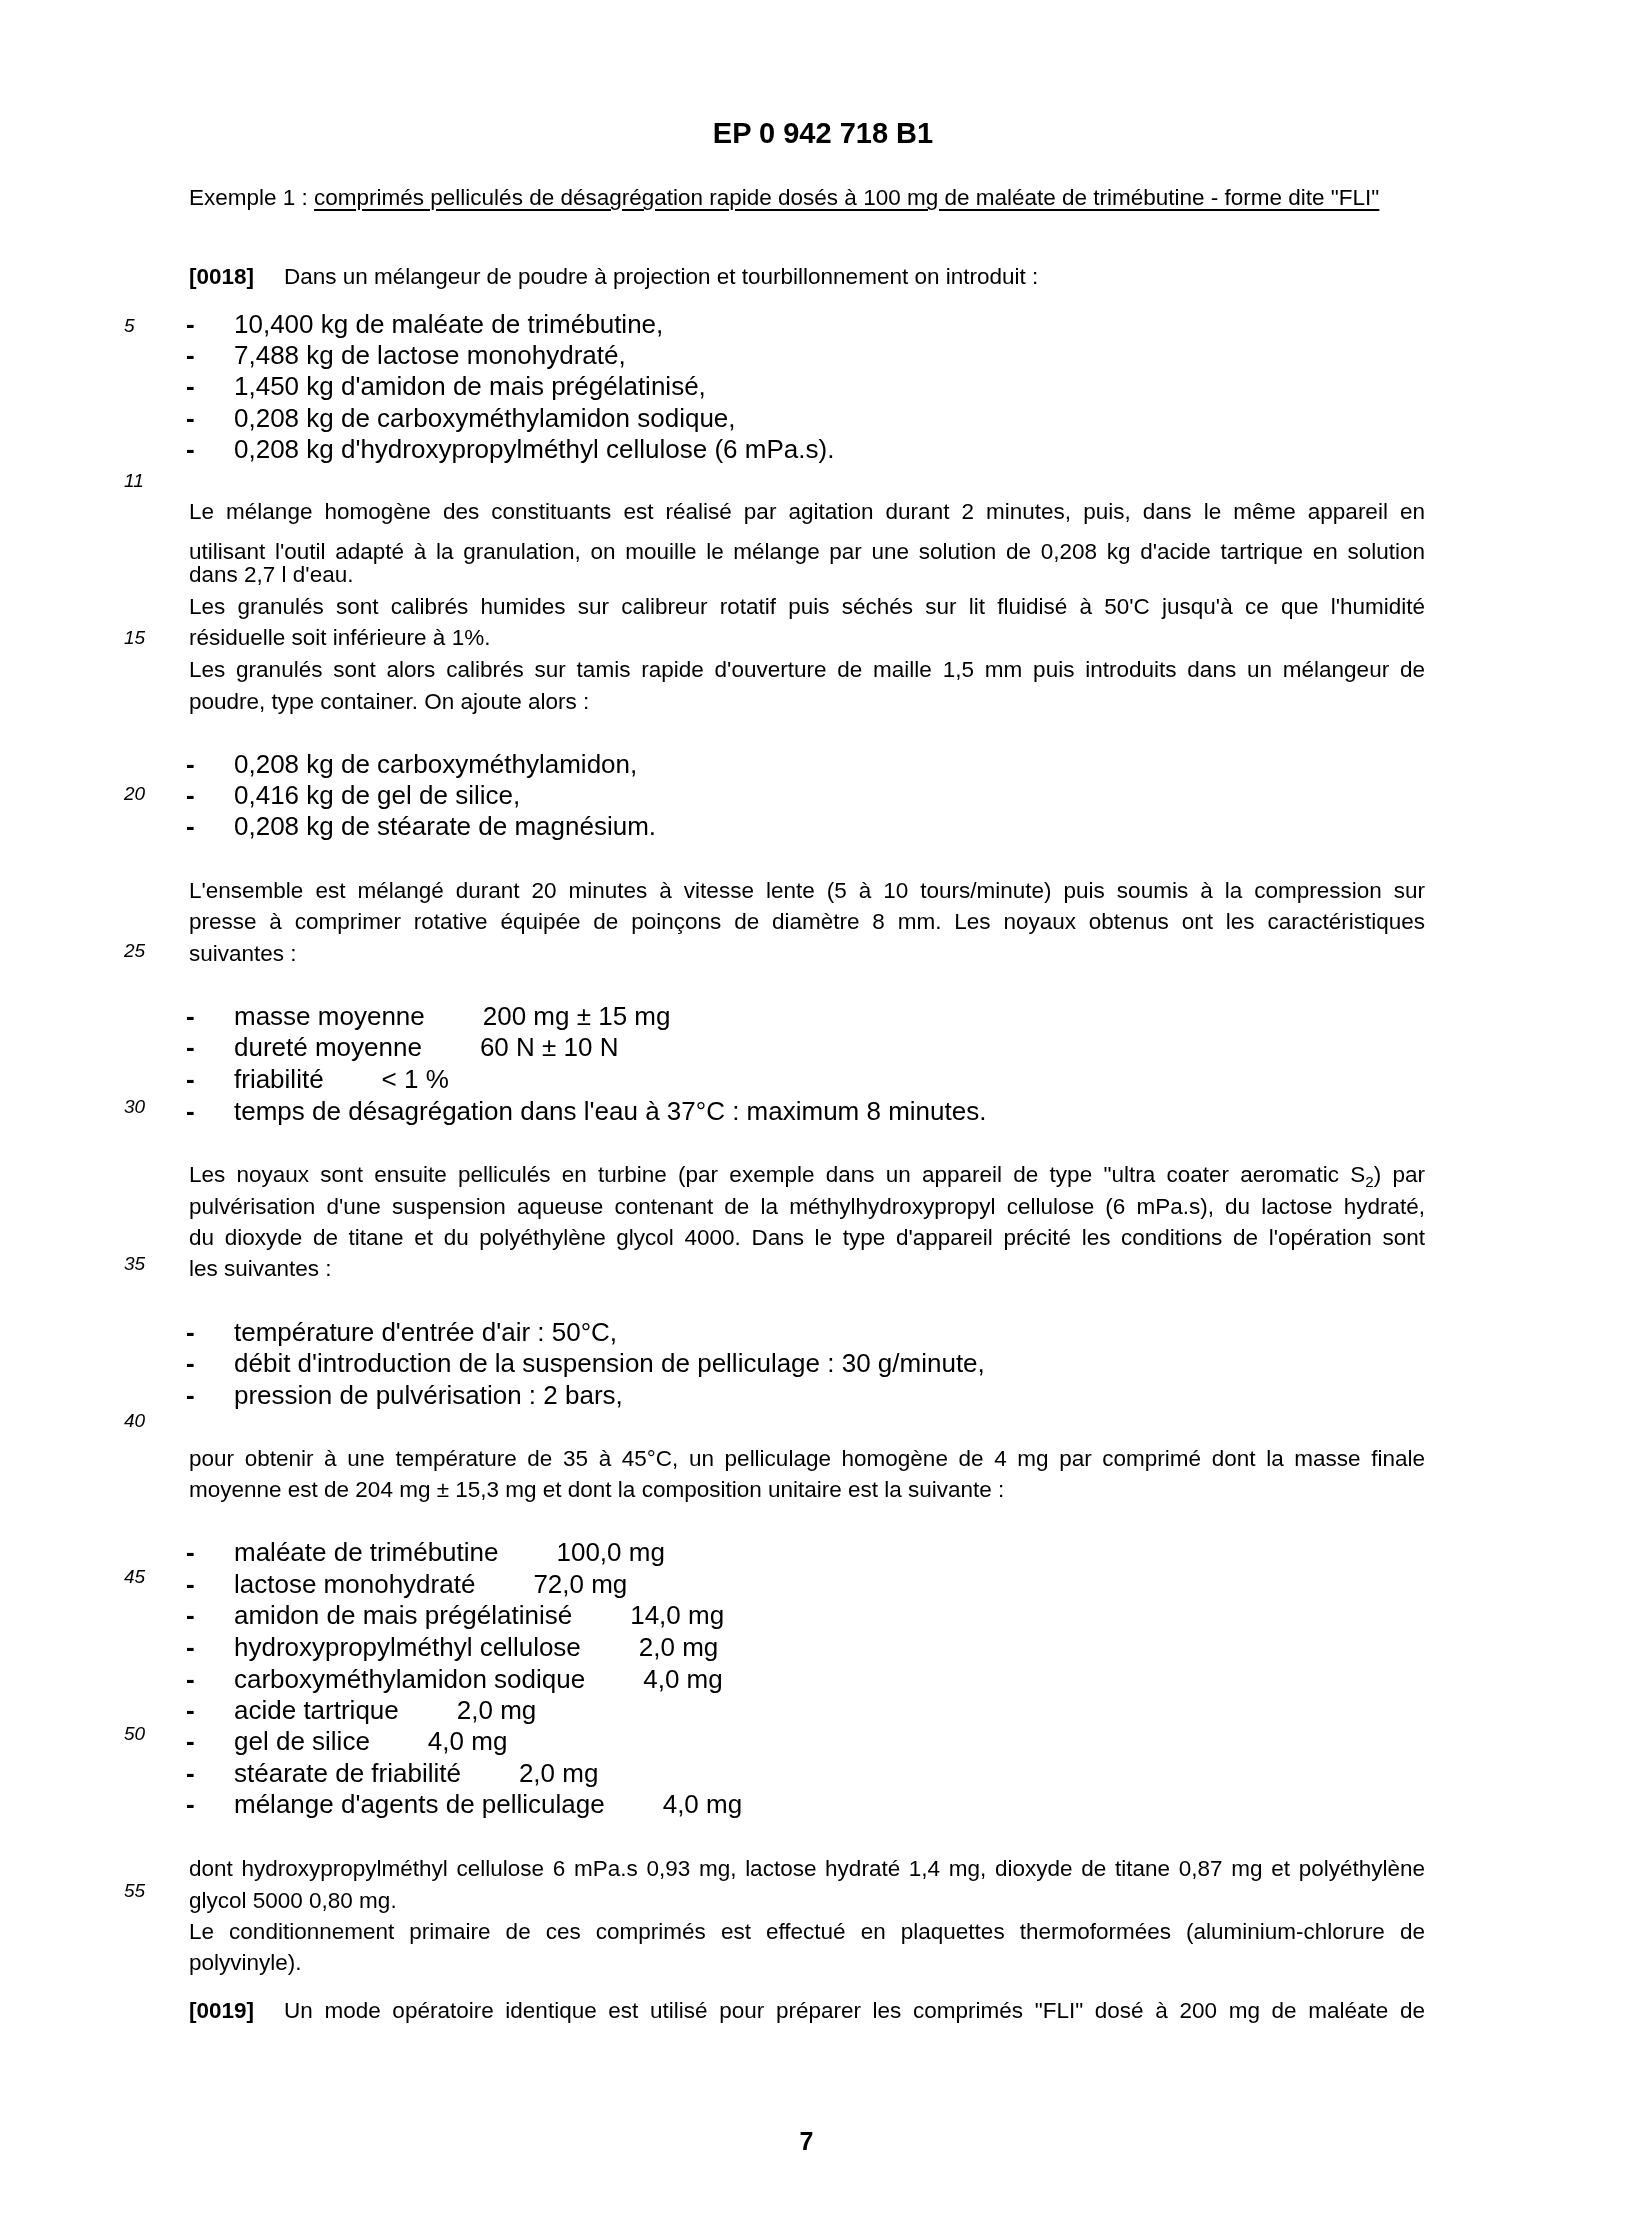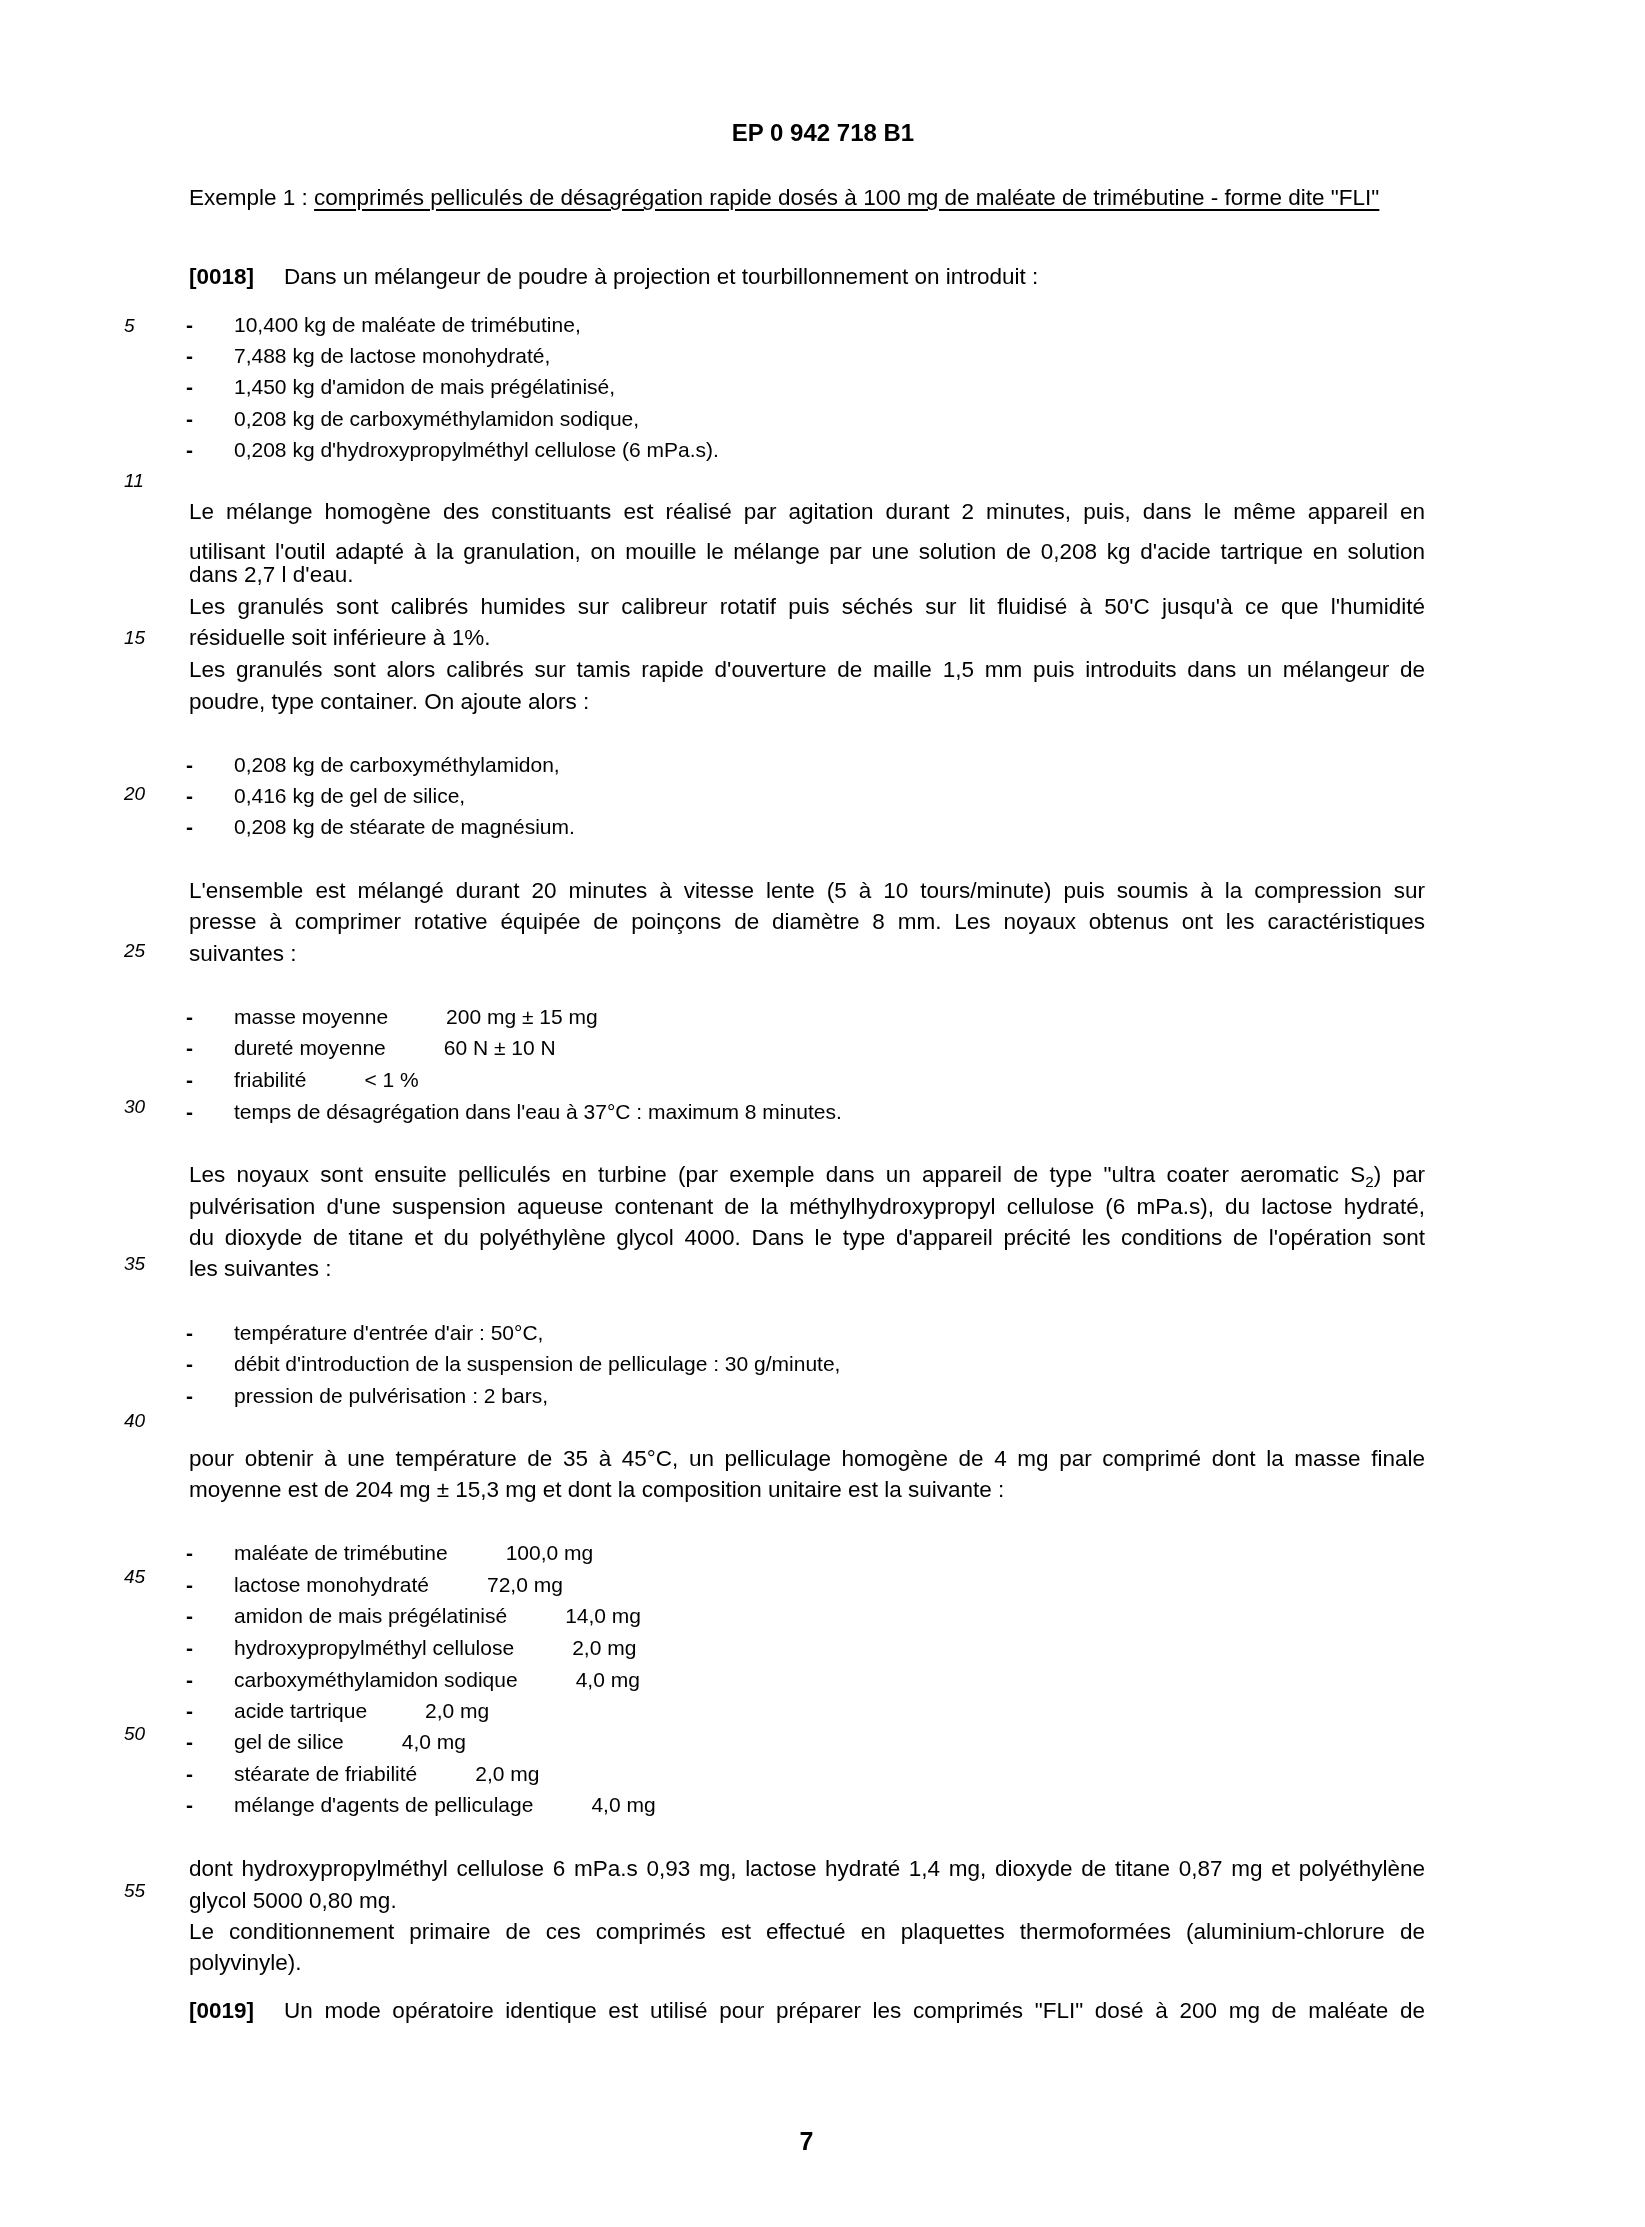--- a/index.html
+++ b/index.html
@@ -2,40 +2,40 @@
 <html style="font-size:10.2px"><head>
 <meta charset="utf-8">
 <style>
   html, body { margin: 0; padding: 0; background: #ffffff; }
   body {
     width: 1646px; height: 2227px; position: relative; overflow: hidden;
     font-family: "Liberation Sans", sans-serif; color: #000000;
   }
   .hdr {
     position: absolute; left: 0; width: 1646px; top: 118px;
-    text-align: center; font-weight: bold; font-size: 24px; line-height: 30.5px;
+    text-align: center; font-weight: bold; font-size: 29px; line-height: 30.5px;
   }
   .pnum {
     position: absolute; left: 0; width: 1613px; top: 2126px;
     text-align: center; font-weight: bold; font-size: 25px; line-height: 30.5px;
   }
   .ln {
     position: absolute; left: 124px; width: 38px;
     font-style: italic; font-size: 19px; line-height: 31px;
   }
   .line {
     position: absolute; left: 189px; width: 1236px;
     font-size: 22.5px; line-height: 31px; white-space: nowrap;
   }
   .line.j {
     white-space: normal; text-align: justify; text-align-last: justify; height: 31px; overflow: visible;
   }
   .u { text-decoration: underline; text-decoration-thickness: 1.9px; text-underline-offset: 3.8px; }
   .pid { font-weight: bold; display: inline-block; width: 95px; margin-top: 16px; }
-  .li { position: absolute; left: 186px; font-size: 21px; line-height: 31px; white-space: nowrap; }
+  .li { position: absolute; left: 186px; font-size: 26px; line-height: 31px; white-space: nowrap; }
   .li .dash { display: inline-block; width: 48px; font-weight: bold; }
   .li .val { margin-left: 58px; }
   sub { font-size: 15.2px; vertical-align: -5.1px; line-height: 0; }
 </style>
 </head>
 <body>
 
 <div class="hdr">EP 0 942 718 B1</div>
 
 <div class="ln" style="top:310px">5</div>

